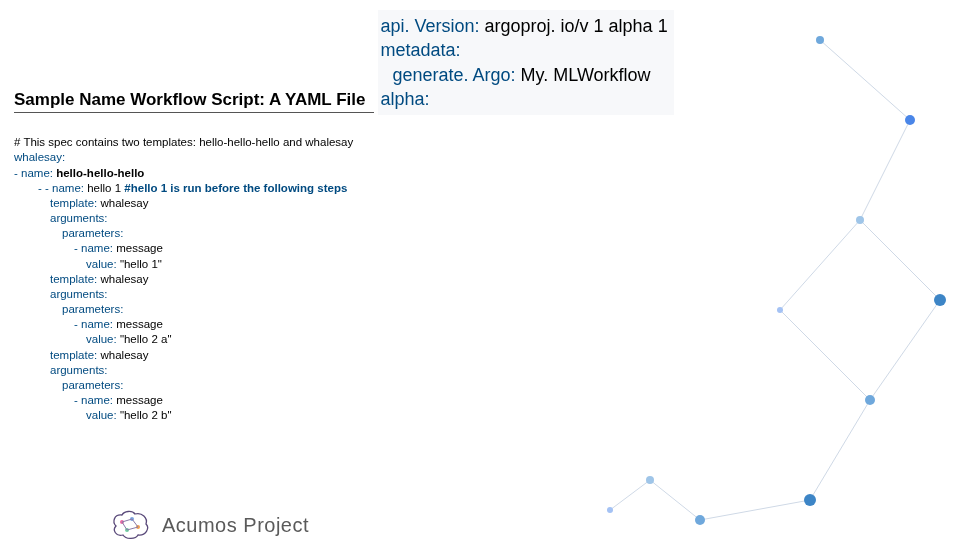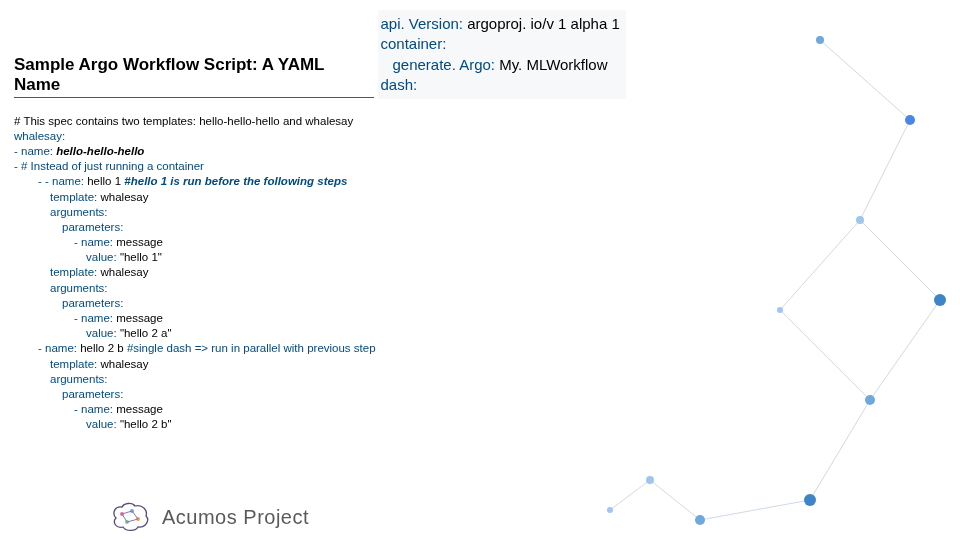--- a/index.html
+++ b/index.html
@@ -33,44 +33,44 @@
     margin: 0 0 2px 0;
     border-bottom: 1px solid #555;
     padding-bottom: 2px;
     display: inline-block;
     width: 360px;
   }
   .block1 {
     background: #f7f8fa;
     padding: 4px 6px 4px 2px;
     display: inline-block;
-    font-size: 15px;
+    font-size: 18px;
     line-height: 1.35;
     color: #004a80;
     margin-top: 2px;
   }
   .block2 {
     font-size: 11.5px;
     line-height: 1.32;
     color: #004a80;
-    margin-top: 14px;
+    margin-top: 20px;
   }
   .k { color: #004a80; }
   .blk { color: #000; }
-  .bold { font-weight: bold; font-style: italic; }
+  .bold { font-weight: bold; }
   .indent1 { padding-left: 12px; }
   .indent2 { padding-left: 24px; }
   .indent3 { padding-left: 36px; }
   .indent4 { padding-left: 48px; }
   .indent5 { padding-left: 60px; }
   .indent6 { padding-left: 72px; }
   .footer-logo {
     position: absolute;
     left: 110px;
-    bottom: 8px;
+    bottom: 0;
     display: flex;
     align-items: center;
     gap: 10px;
   }
   .logo-text {
     font-family: "Trebuchet MS", Arial, sans-serif;
     font-size: 20px;
     color: #5a5a5a;
     letter-spacing: 0.5px;
   }
@@ -99,49 +99,47 @@
     <circle cx="220" cy="310" r="3" fill="#a4c2f4"></circle>
     <circle cx="310" cy="400" r="5" fill="#6fa8dc"></circle>
     <circle cx="250" cy="500" r="6" fill="#3d85c6"></circle>
     <circle cx="140" cy="520" r="5" fill="#6fa8dc"></circle>
     <circle cx="90" cy="480" r="4" fill="#9fc5e8"></circle>
     <circle cx="50" cy="510" r="3" fill="#a4c2f4"></circle>
   </g>
 </svg>
 
 <div class="content">
-  <div class="title">Sample Argo Workflow Script: A YAML Name</div>
+  <div class="title">Sample Name Workflow Script: A YAML File</div>
 
   <div class="block1">
     <div><span class="k">api. Version: </span><span class="blk">argoproj. io/v 1 alpha 1</span></div>
-    <div><span class="k">container:</span></div>
+    <div><span class="k">metadata:</span></div>
     <div class="indent1"><span class="k">generate. Argo: </span><span class="blk">My. MLWorkflow</span></div>
-    <div><span class="k">dash:</span></div>
+    <div><span class="k">alpha:</span></div>
   </div>
 
   <div class="block2">
     <div class="blk"># This spec contains two templates: hello-hello-hello and whalesay</div>
     <div class="k">whalesay:</div>
     <div><span class="k">-   name: </span><span class="blk bold">hello-hello-hello</span></div>
-    <div class="k">-   # Instead of just running a container</div>
 
     <div class="indent2"><span class="k">- - name: </span><span class="blk">hello 1  </span><span class="k bold">#hello 1 is run before the following steps</span></div>
     <div class="indent3"><span class="k">template: </span><span class="blk">whalesay</span></div>
     <div class="indent3"><span class="k">arguments:</span></div>
     <div class="indent4"><span class="k">parameters:</span></div>
     <div class="indent5"><span class="k">- name: </span><span class="blk">message</span></div>
     <div class="indent6"><span class="k">value: </span><span class="blk">"hello 1"</span></div>
 
     <div class="indent3"><span class="k">template: </span><span class="blk">whalesay</span></div>
     <div class="indent3"><span class="k">arguments:</span></div>
     <div class="indent4"><span class="k">parameters:</span></div>
     <div class="indent5"><span class="k">- name: </span><span class="blk">message</span></div>
     <div class="indent6"><span class="k">value: </span><span class="blk">"hello 2 a"</span></div>
 
-    <div class="indent2"><span class="k">- name: </span><span class="blk">hello 2 b </span><span class="k">#single dash =&gt; run in parallel with previous step</span></div>
     <div class="indent3"><span class="k">template: </span><span class="blk">whalesay</span></div>
     <div class="indent3"><span class="k">arguments:</span></div>
     <div class="indent4"><span class="k">parameters:</span></div>
     <div class="indent5"><span class="k">- name: </span><span class="blk">message</span></div>
     <div class="indent6"><span class="k">value: </span><span class="blk">"hello 2 b"</span></div>
   </div>
 </div>
 
 <div class="footer-logo">
   <svg width="42" height="30" viewBox="0 0 42 30">

